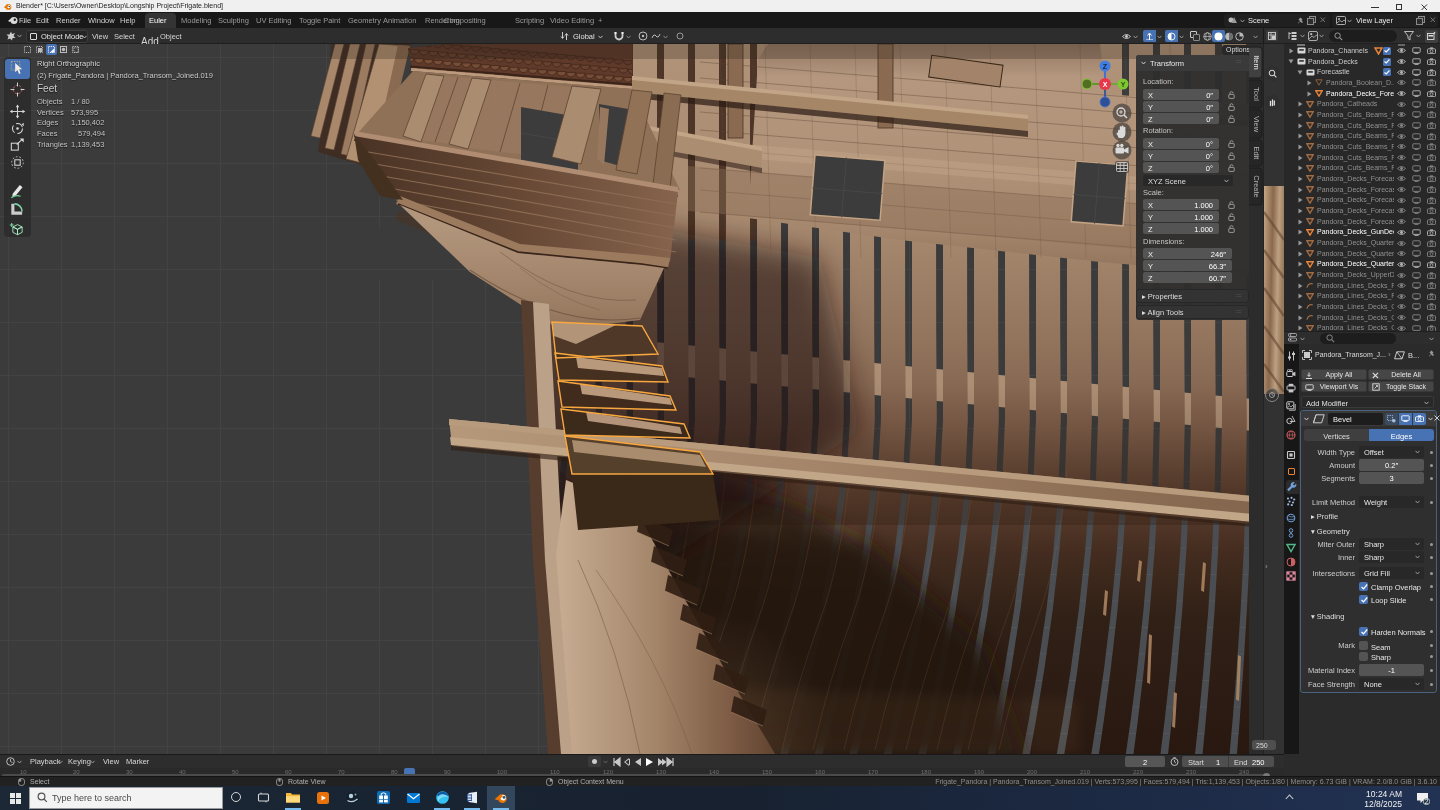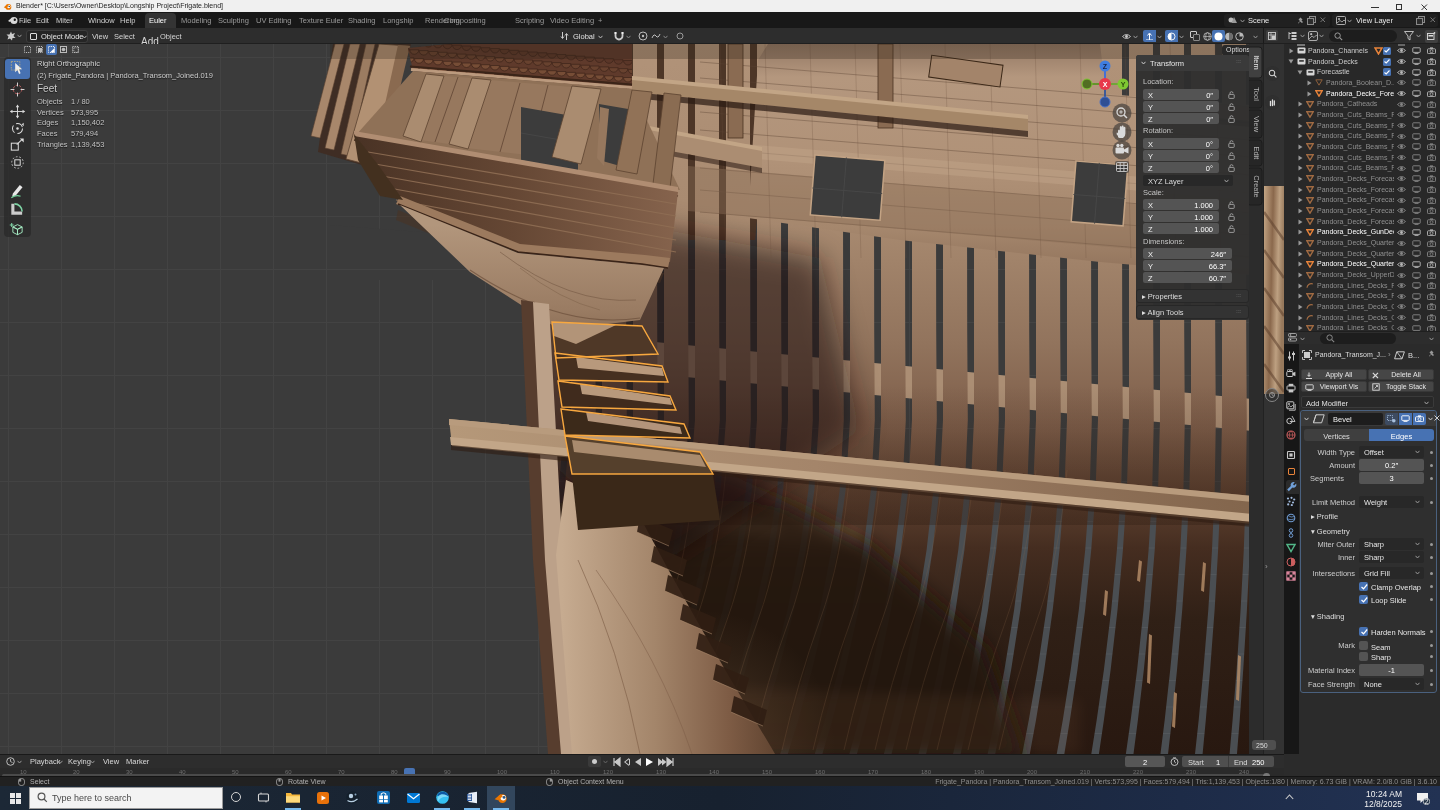--- a/index.html
+++ b/index.html
@@ -24,31 +24,31 @@
 <svg class="abs" style="left:7px;top:15px" width="13" height="10" viewBox="0 0 26 20">
     <circle cx="14" cy="11" r="7" fill="#d8d8d8"></circle>
     <circle cx="15.5" cy="9.5" r="2.4" fill="#181818"></circle>
     <path d="M2,12 L10,5 L14,8 L6,14 Z" fill="#d8d8d8"></path>
   </svg>
 <svg class="abs" style="left:21px;top:20px" width="5" height="4">
     <path d="M0.5,0.8 L2.5,3 L4.5,0.8" fill="none" stroke="#888" stroke-width="0.9"></path>
   </svg>
 <div class="abs txt" style="left:19px;top:16px;font-size:7.5px;color:#cfcfcf">File</div>
 <div class="abs txt" style="left:36px;top:16px;font-size:7.5px;color:#cfcfcf">Edit</div>
-<div class="abs txt" style="left:56px;top:16px;font-size:7.5px;color:#cfcfcf">Miter</div>
+<div class="abs txt" style="left:56px;top:16px;font-size:7.5px;color:#cfcfcf">Render</div>
 <div class="abs txt" style="left:88px;top:16px;font-size:7.5px;color:#cfcfcf">Window</div>
 <div class="abs txt" style="left:120px;top:16px;font-size:7.5px;color:#cfcfcf">Help</div>
 <div class="abs" style="left:145px;top:13px;width:31px;height:15px;background:#343434;border-radius:4px 4px 0 0"></div>
 <div class="abs txt" style="left:149px;top:16px;font-size:7.5px;color:#fdfdfd">Euler</div>
 <div class="abs txt" style="left:181px;top:16px;font-size:7.5px;color:#9a9a9a">Modeling</div>
 <div class="abs txt" style="left:218px;top:16px;font-size:7.5px;color:#9a9a9a">Sculpting</div>
 <div class="abs txt" style="left:256px;top:16px;font-size:7.5px;color:#9a9a9a">UV Editing</div>
-<div class="abs txt" style="left:299px;top:16px;font-size:7.5px;color:#9a9a9a">Texture Euler</div>
-<div class="abs txt" style="left:348px;top:16px;font-size:7.5px;color:#9a9a9a">Shading</div>
-<div class="abs txt" style="left:383px;top:16px;font-size:7.5px;color:#9a9a9a">Longship</div>
+<div class="abs txt" style="left:299px;top:16px;font-size:7.5px;color:#9a9a9a">Toggle Paint</div>
+<div class="abs txt" style="left:348px;top:16px;font-size:7.5px;color:#9a9a9a">Geometry</div>
+<div class="abs txt" style="left:383px;top:16px;font-size:7.5px;color:#9a9a9a">Animation</div>
 <div class="abs txt" style="left:425px;top:16px;font-size:7.5px;color:#9a9a9a">Rendering</div>
 <div class="abs txt" style="left:444px;top:16px;font-size:7.5px;color:#9a9a9a">Compositing</div>
 <div class="abs txt" style="left:515px;top:16px;font-size:7.5px;color:#9a9a9a">Scripting</div>
 <div class="abs txt" style="left:550px;top:16px;font-size:7.5px;color:#9a9a9a">Video Editing</div>
 <div class="abs txt" style="left:598px;top:16px;font-size:7.5px;color:#9a9a9a">+</div>
 <div class="abs" style="left:1224px;top:13.5px;width:106px;height:13px;background:#202020;border-radius:3px"></div>
 <svg class="abs" style="left:1228px;top:16px" width="11" height="8">
     <circle cx="3" cy="4" r="2.5" fill="#bbb"></circle>
     <path d="M6,1 L9,7 L3.5,7 Z" fill="#999"></path>
   </svg>
@@ -726,21 +726,21 @@
 <div class="abs txt" style="left:37px;top:59px;font-size:7.5px;color:#d5d5d5;text-shadow:0 1px 1px #000a">Right Orthographic</div>
 <div class="abs txt" style="left:37px;top:71px;font-size:7.5px;color:#cdcdcd;text-shadow:0 1px 1px #000a">(2) Frigate_Pandora | Pandora_Transom_Joined.019</div>
 <div class="abs txt" style="left:37px;top:83px;font-size:10px;color:#cdcdcd;text-shadow:0 1px 1px #000a">Feet</div>
 <div class="abs txt" style="left:37px;top:97.0px;font-size:7.5px;color:#c2c2c2;text-shadow:0 1px 1px #000a">Objects</div>
 <div class="abs txt" style="left:71px;top:97.0px;font-size:7.5px;color:#c2c2c2;text-shadow:0 1px 1px #000a">1 / 80</div>
 <div class="abs txt" style="left:37px;top:107.7px;font-size:7.5px;color:#c2c2c2;text-shadow:0 1px 1px #000a">Vertices</div>
 <div class="abs txt" style="left:71px;top:107.7px;font-size:7.5px;color:#c2c2c2;text-shadow:0 1px 1px #000a">573,995</div>
 <div class="abs txt" style="left:37px;top:118.4px;font-size:7.5px;color:#c2c2c2;text-shadow:0 1px 1px #000a">Edges</div>
 <div class="abs txt" style="left:71px;top:118.4px;font-size:7.5px;color:#c2c2c2;text-shadow:0 1px 1px #000a">1,150,402</div>
 <div class="abs txt" style="left:37px;top:129.1px;font-size:7.5px;color:#c2c2c2;text-shadow:0 1px 1px #000a">Faces</div>
-<div class="abs txt" style="left:71px;top:129.1px;font-size:7.5px;color:#c2c2c2;text-shadow:0 1px 1px #000a">579,494</div>
+<div class="abs txt" style="left:78px;top:129.1px;font-size:7.5px;color:#c2c2c2;text-shadow:0 1px 1px #000a">579,494</div>
 <div class="abs txt" style="left:37px;top:139.8px;font-size:7.5px;color:#c2c2c2;text-shadow:0 1px 1px #000a">Triangles</div>
 <div class="abs txt" style="left:71px;top:139.8px;font-size:7.5px;color:#c2c2c2;text-shadow:0 1px 1px #000a">1,139,453</div>
 <div class="abs" style="left:4px;top:57px;width:27px;height:180px;background:#2b2b2bd9;border-radius:4px"></div>
 <div class="abs" style="left:5px;top:59px;width:25px;height:20px;background:#4772b3;border-radius:3px"></div>
 <svg class="abs" style="left:7px;top:60px" width="21" height="17" viewBox="0 0 24 22">
     <path d="M9,4 L9,16 L12,13 L14,18 L16,17 L14,12 L18,12 Z" fill="#eee"></path>
     <rect x="4" y="2" width="11" height="11" fill="none" stroke="#e8c26a" stroke-dasharray="2,1.5" stroke-width="0.8"></rect>
   </svg>
 <svg class="abs" style="left:7px;top:81px" width="21" height="17" viewBox="0 0 24 22">
     <circle cx="12" cy="11" r="5.5" fill="none" stroke="#c66" stroke-width="1.2" stroke-dasharray="2.8,1.8"></circle>
@@ -868,21 +868,21 @@
     <path d="M2,3.4 L2,2.2 A1.5,1.5 0 0 1 5,2.2" fill="none" stroke="#a5a5a5" stroke-width="0.9"></path>
   </svg>
 <div class="abs" style="left:1143px;top:162px;width:76px;height:11px;background:#545454;border-radius:2px"></div>
 <div class="abs txt" style="left:1148px;top:163.5px;font-size:7.5px;color:#f0f0f0">Z</div>
 <div class="abs txt" style="left:1143px;top:163.5px;width:70px;text-align:right;font-size:7.5px;color:#fff">0°</div>
 <svg class="abs" style="left:1228px;top:163.5px" width="7" height="8" viewBox="0 0 7 8">
     <rect x="0.8" y="3.4" width="5.4" height="4" rx="0.6" fill="none" stroke="#a5a5a5" stroke-width="0.9"></rect>
     <path d="M2,3.4 L2,2.2 A1.5,1.5 0 0 1 5,2.2" fill="none" stroke="#a5a5a5" stroke-width="0.9"></path>
   </svg>
 <div class="abs" style="left:1143px;top:174.5px;width:90px;height:11px;background:#282828;border-radius:2px"></div>
-<div class="abs txt" style="left:1148px;top:176.5px;font-size:7.5px;color:#ddd">XYZ Layer</div>
+<div class="abs txt" style="left:1148px;top:176.5px;font-size:7.5px;color:#ddd">XYZ Scene</div>
 <svg class="abs" style="left:1224px;top:178.5px" width="5" height="4" viewBox="0 0 5 4">
     <path d="M0.5,0.8 L2.5,3 L4.5,0.8" fill="none" stroke="#aaa" stroke-width="1"></path>
   </svg>
 <div class="abs txt" style="left:1143px;top:188px;font-size:7.5px;color:#c5c5c5">Scale:</div>
 <div class="abs" style="left:1143px;top:199px;width:76px;height:11px;background:#545454;border-radius:2px"></div>
 <div class="abs txt" style="left:1148px;top:200.5px;font-size:7.5px;color:#f0f0f0">X</div>
 <div class="abs txt" style="left:1143px;top:200.5px;width:70px;text-align:right;font-size:7.5px;color:#fff">1.000</div>
 <svg class="abs" style="left:1228px;top:200.5px" width="7" height="8" viewBox="0 0 7 8">
     <rect x="0.8" y="3.4" width="5.4" height="4" rx="0.6" fill="none" stroke="#a5a5a5" stroke-width="0.9"></rect>
     <path d="M2,3.4 L2,2.2 A1.5,1.5 0 0 1 5,2.2" fill="none" stroke="#a5a5a5" stroke-width="0.9"></path>
@@ -1746,21 +1746,21 @@
 <div class="abs" style="left:1359px;top:446px;width:65px;height:12px;background:#282828;border-radius:2px"></div>
 <div class="abs txt" style="left:1364px;top:448px;font-size:7.5px;color:#e5e5e5">Offset</div>
 <svg class="abs" style="left:1415px;top:450px" width="5" height="4" viewBox="0 0 5 4">
     <path d="M0.5,0.8 L2.5,3 L4.5,0.8" fill="none" stroke="#999" stroke-width="1"></path>
   </svg>
 <div class="abs" style="left:1430px;top:450.5px;width:3px;height:3px;border-radius:50%;background:#999"></div>
 <div class="abs txt" style="left:1299px;top:461px;width:56px;text-align:right;font-size:7.5px;color:#ccc">Amount</div>
 <div class="abs" style="left:1359px;top:459px;width:65px;height:12px;background:#545454;border-radius:2px"></div>
 <div class="abs txt" style="left:1359px;top:461px;width:65px;text-align:center;font-size:7.5px;color:#fff">0.2″</div>
 <div class="abs" style="left:1430px;top:463.5px;width:3px;height:3px;border-radius:50%;background:#999"></div>
-<div class="abs txt" style="left:1299px;top:474px;width:56px;text-align:center;font-size:7.5px;color:#ccc">Segments</div>
+<div class="abs txt" style="left:1299px;top:474px;width:56px;text-align:right;font-size:7.5px;color:#ccc">Segments</div>
 <div class="abs" style="left:1359px;top:472px;width:65px;height:12px;background:#545454;border-radius:2px"></div>
 <div class="abs txt" style="left:1359px;top:474px;width:65px;text-align:center;font-size:7.5px;color:#fff">3</div>
 <div class="abs" style="left:1430px;top:476.5px;width:3px;height:3px;border-radius:50%;background:#999"></div>
 <div class="abs txt" style="left:1299px;top:498px;width:56px;text-align:right;font-size:7.5px;color:#ccc">Limit Method</div>
 <div class="abs" style="left:1359px;top:496px;width:65px;height:12px;background:#282828;border-radius:2px"></div>
 <div class="abs txt" style="left:1364px;top:498px;font-size:7.5px;color:#e5e5e5">Weight</div>
 <svg class="abs" style="left:1415px;top:500px" width="5" height="4" viewBox="0 0 5 4">
     <path d="M0.5,0.8 L2.5,3 L4.5,0.8" fill="none" stroke="#999" stroke-width="1"></path>
   </svg>
 <div class="abs" style="left:1430px;top:500.5px;width:3px;height:3px;border-radius:50%;background:#999"></div>

